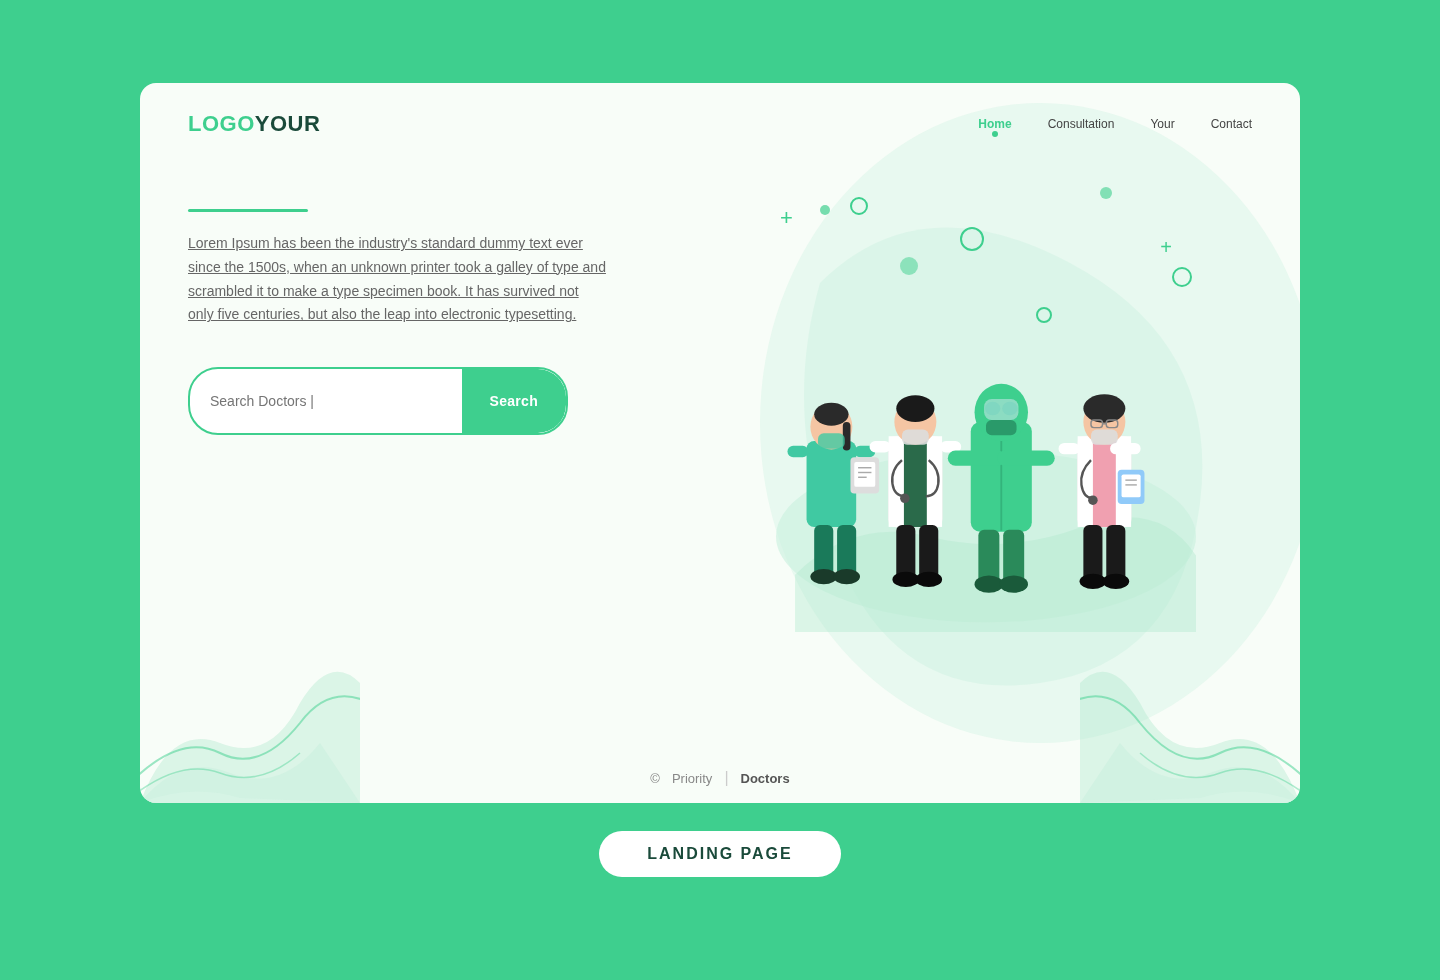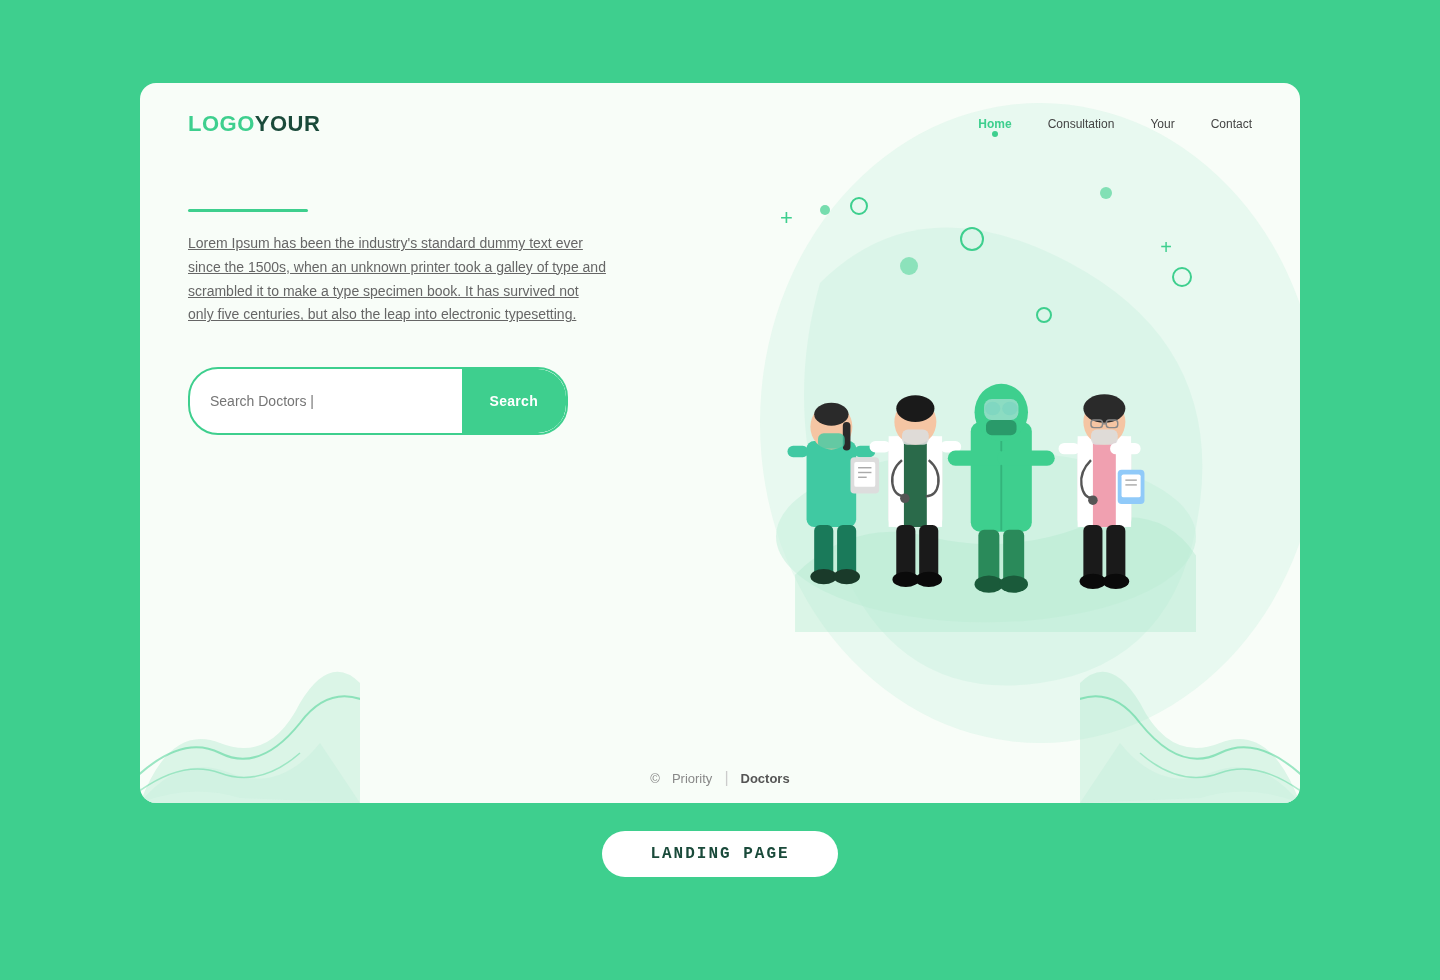--- a/index.html
+++ b/index.html
@@ -252,21 +252,20 @@
     .landing-label {
       margin-top: 28px;
       background: white;
       border-radius: 30px;
       padding: 14px 48px;
       font-size: 16px;
       font-weight: 700;
       letter-spacing: 2px;
       color: #1a4a3a;
       text-transform: uppercase;
-      font-family: Liberation Mono, monospace;
     }
 
     
     .bg-blob-tr {
       position: absolute;
       top: 0;
       right: 0;
       width: 50%;
       height: 100%;
       z-index: 1;

